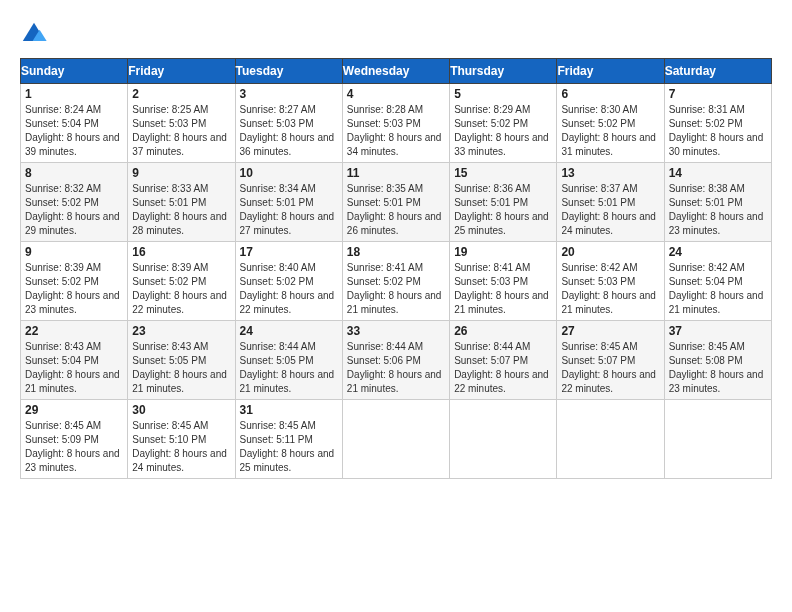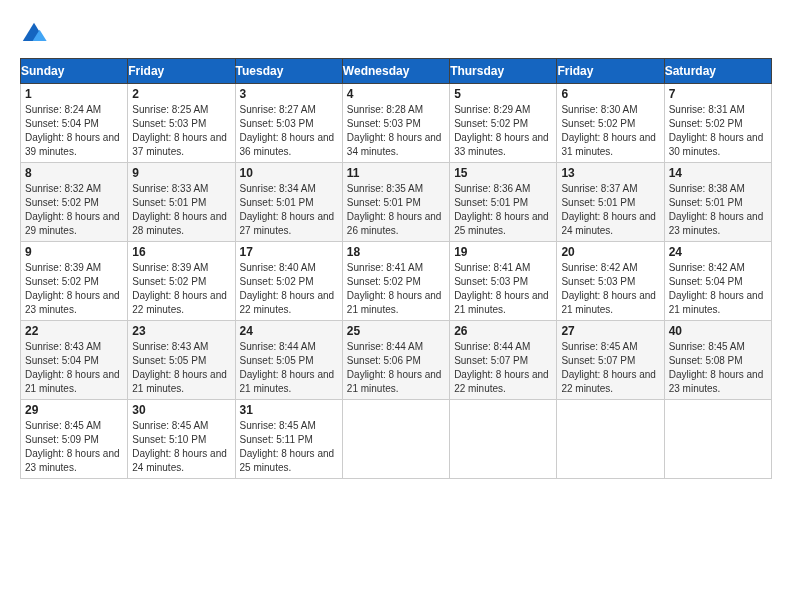--- a/index.html
+++ b/index.html
@@ -222,33 +222,33 @@
       </td>
           <td>
         <span class="day-num">23</span>
         <span class="day-info">Sunrise: 8:43 AM<br>Sunset: 5:05 PM<br>Daylight: 8 hours and 21 minutes.</span>
       </td>
           <td>
         <span class="day-num">24</span>
         <span class="day-info">Sunrise: 8:44 AM<br>Sunset: 5:05 PM<br>Daylight: 8 hours and 21 minutes.</span>
       </td>
           <td>
-        <span class="day-num">25</span>
+        <span class="day-num">33</span>
         <span class="day-info">Sunrise: 8:44 AM<br>Sunset: 5:06 PM<br>Daylight: 8 hours and 21 minutes.</span>
       </td>
           <td>
         <span class="day-num">26</span>
         <span class="day-info">Sunrise: 8:44 AM<br>Sunset: 5:07 PM<br>Daylight: 8 hours and 22 minutes.</span>
       </td>
           <td>
         <span class="day-num">27</span>
         <span class="day-info">Sunrise: 8:45 AM<br>Sunset: 5:07 PM<br>Daylight: 8 hours and 22 minutes.</span>
       </td>
           <td>
-        <span class="day-num">40</span>
+        <span class="day-num">37</span>
         <span class="day-info">Sunrise: 8:45 AM<br>Sunset: 5:08 PM<br>Daylight: 8 hours and 23 minutes.</span>
       </td>
         </tr>
         <tr>
           <td>
         <span class="day-num">29</span>
         <span class="day-info">Sunrise: 8:45 AM<br>Sunset: 5:09 PM<br>Daylight: 8 hours and 23 minutes.</span>
       </td>
           <td>
         <span class="day-num">30</span>

